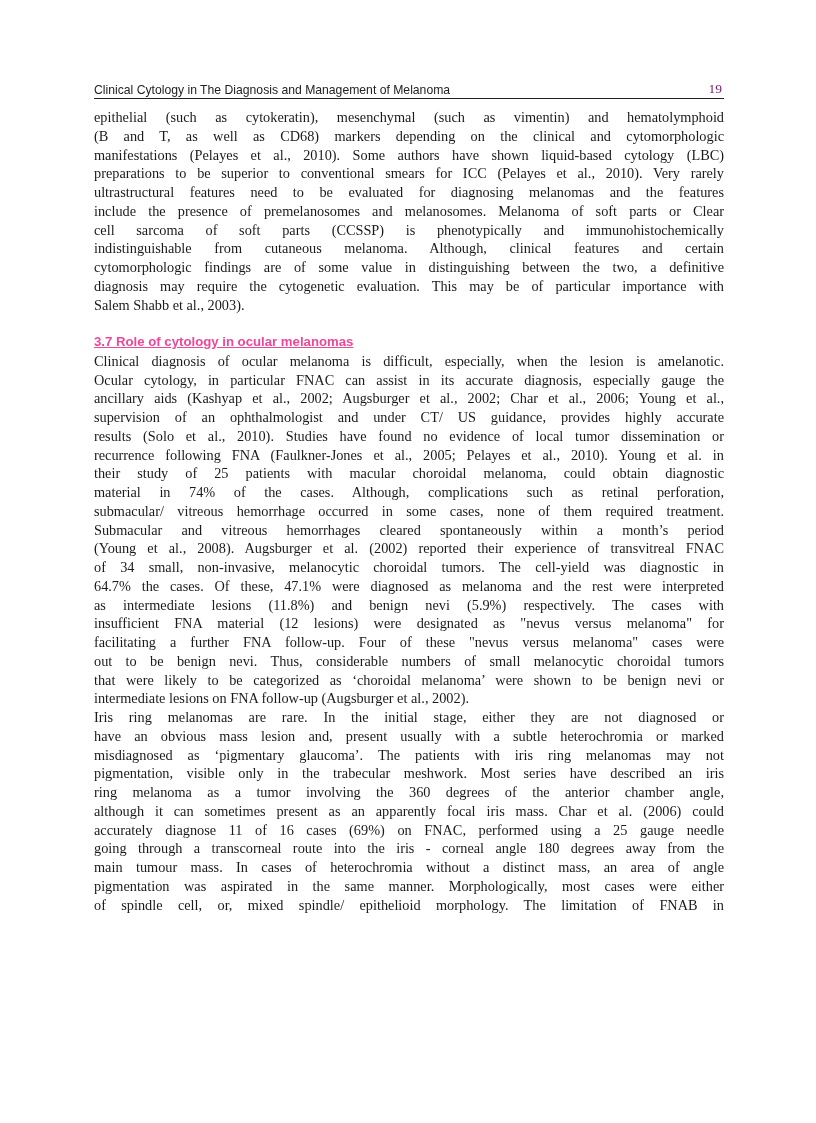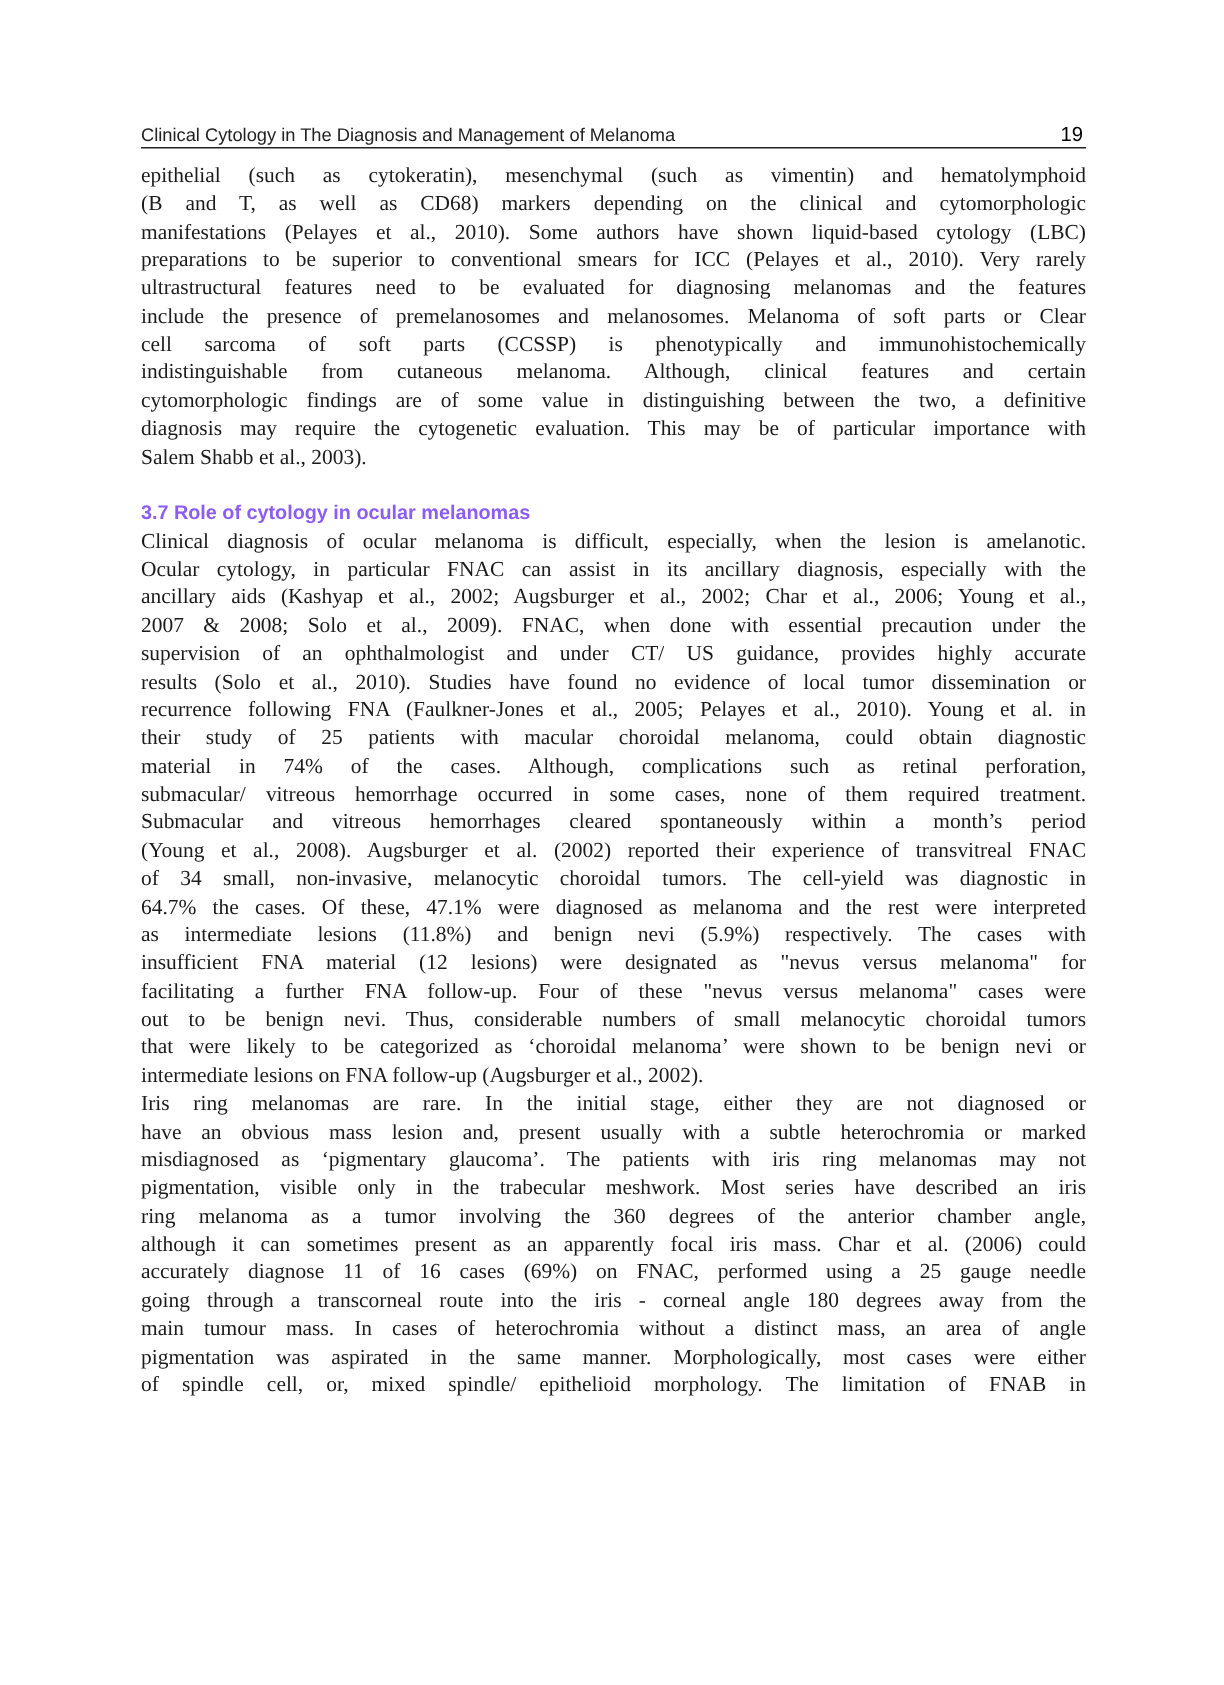--- a/index.html
+++ b/index.html
@@ -2,27 +2,27 @@
 <html><head>
 <meta charset="utf-8">
 <style>
   html, body { margin:0; padding:0; background:#ffffff; }
   body { width:816px; height:1123px; position:relative; overflow:hidden; }
   .page { position:absolute; left:0; top:0; width:816px; height:1123px; background:#fff; }
   .header { position:absolute; left:94px; top:80px; width:630px; height:18px;
             border-bottom:1.3px solid #222; }
   .header-title { position:absolute; left:0; bottom:1px; font-family:"Liberation Sans", sans-serif;
             font-size:12.2px; color:#222; }
-  .header-page { position:absolute; right:2px; bottom:1px; font-family:Liberation Sans, sans-serif;
-            font-size:13.5px; color:#000000;margin-top:34px; }
+  .header-page { position:absolute; right:2px; bottom:1px; font-family:Liberation Serif, serif;
+            font-size:13.5px; color:#701a75;margin-top:34px; }
   .body { position:absolute; left:94px; top:108px; width:630px;
           font-family:"Liberation Serif", serif; font-size:14.3px; line-height:18.75px; color:#1a1a1a; }
   .body p { margin:0; text-align:justify; }
   .section-heading { font-family:"Liberation Sans", sans-serif; font-weight:bold; font-size:13.2px;
-          margin:18.75px 0 0 0; line-height:18.75px; color:#8b5cf6; }
+          margin:18.75px 0 0 0; line-height:18.75px; color:#ec4899;text-decoration:underline; }
   .line { display:block; text-align:justify; text-align-last:justify; white-space:normal; }
   .line.last { text-align-last:left; }
 </style>
 </head>
 <body>
 
 <div class="page">
 
   <div class="header">
     <span class="header-title">Clinical Cytology in The Diagnosis and Management of Melanoma</span>
@@ -42,23 +42,22 @@
       <span class="line">indistinguishable from cutaneous melanoma. Although, clinical features and certain</span>
       <span class="line">cytomorphologic findings are of some value in distinguishing between the two, a definitive</span>
       <span class="line">diagnosis may require the cytogenetic evaluation. This may be of particular importance with</span>
       <span class="line last">Salem Shabb et al., 2003).</span>
     </p>
 
     <div class="section-heading">3.7 Role of cytology in ocular melanomas</div>
 
     <p>
       <span class="line">Clinical diagnosis of ocular melanoma is difficult, especially, when the lesion is amelanotic.</span>
-      <span class="line">Ocular cytology, in particular FNAC can assist in its ancillary diagnosis, especially with the</span>
+      <span class="line">Ocular cytology, in particular FNAC can assist in its accurate diagnosis, especially gauge the</span>
       <span class="line">ancillary aids (Kashyap et al., 2002; Augsburger et al., 2002; Char et al., 2006; Young et al.,</span>
-      <span class="line">2007 &amp; 2008; Solo et al., 2009). FNAC, when done with essential precaution under the</span>
       <span class="line">supervision of an ophthalmologist and under CT/ US guidance, provides highly accurate</span>
       <span class="line">results (Solo et al., 2010). Studies have found no evidence of local tumor dissemination or</span>
       <span class="line">recurrence following FNA (Faulkner-Jones et al., 2005; Pelayes et al., 2010). Young et al. in</span>
       <span class="line">their study of 25 patients with macular choroidal melanoma, could obtain diagnostic</span>
       <span class="line">material in 74% of the cases. Although, complications such as retinal perforation,</span>
       <span class="line">submacular/ vitreous hemorrhage occurred in some cases, none of them required treatment.</span>
       <span class="line">Submacular and vitreous hemorrhages cleared spontaneously within a month’s period</span>
       <span class="line">(Young et al., 2008). Augsburger et al. (2002) reported their experience of transvitreal FNAC</span>
       <span class="line">of 34 small, non-invasive, melanocytic choroidal tumors. The cell-yield was diagnostic in</span>
       <span class="line">64.7% the cases. Of these, 47.1% were diagnosed as melanoma and the rest were interpreted</span>

